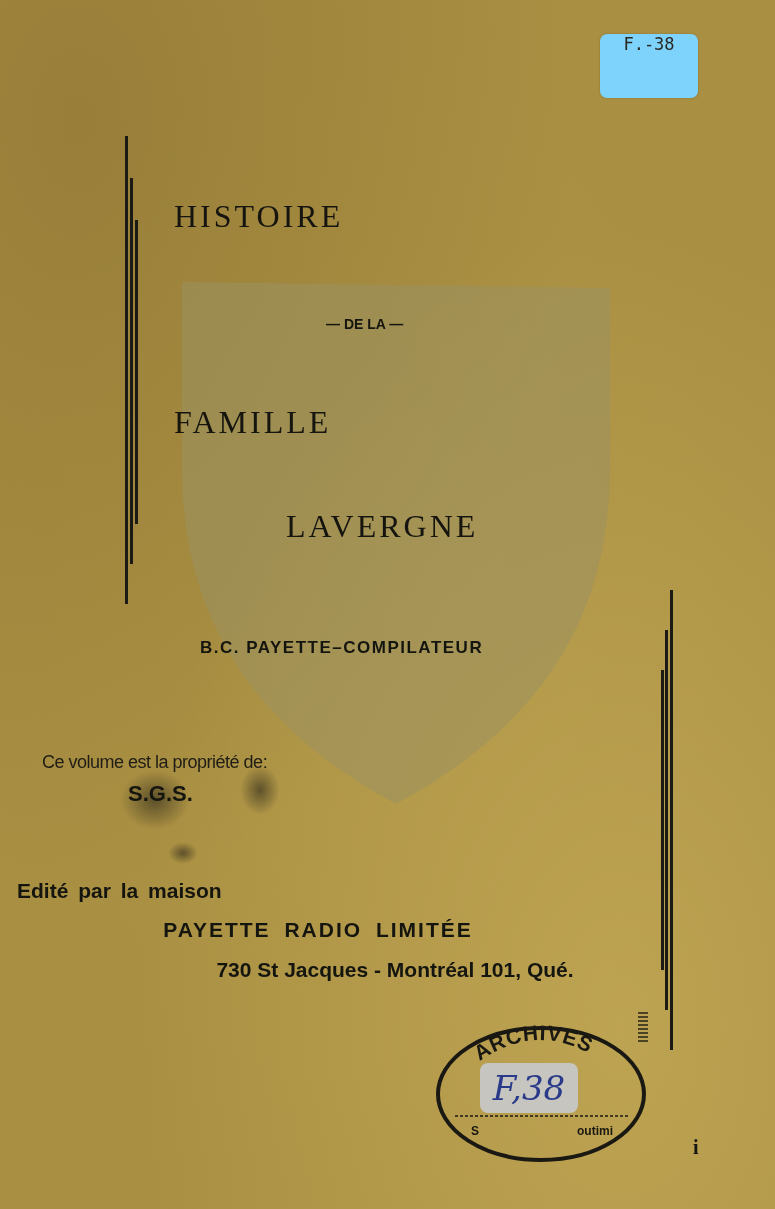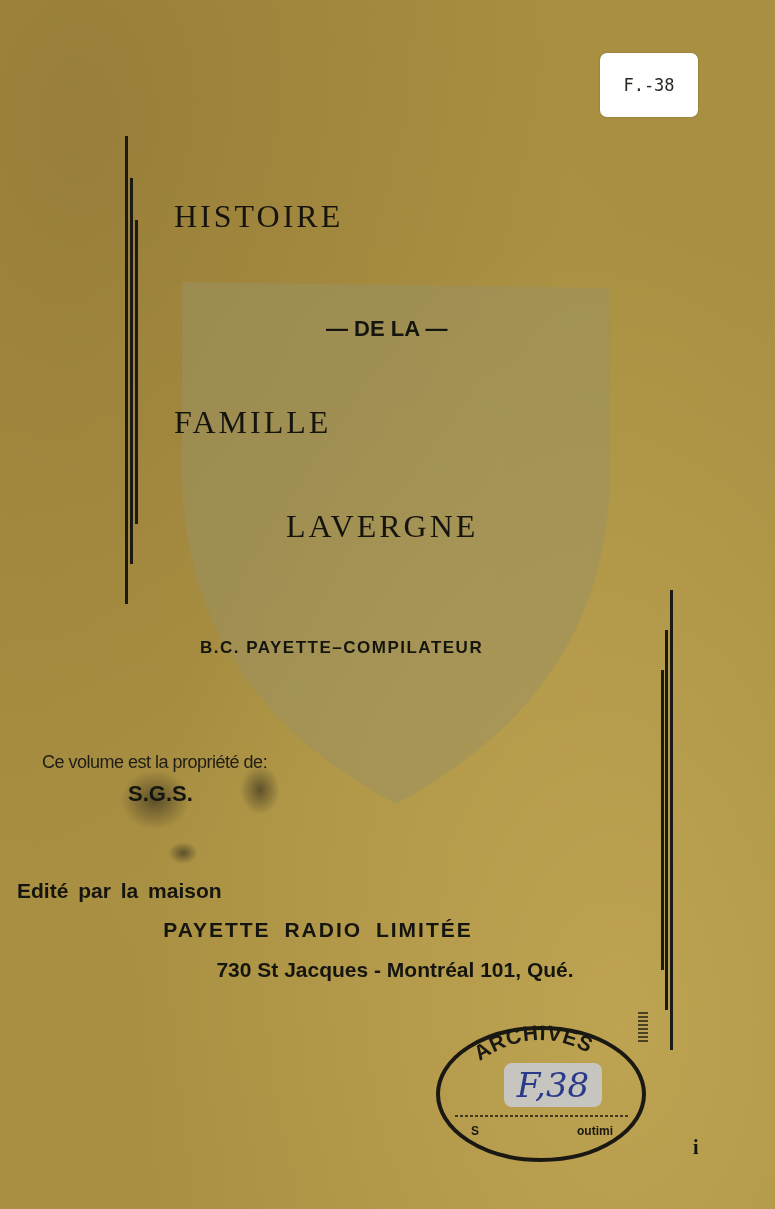--- a/index.html
+++ b/index.html
@@ -17,46 +17,46 @@
 
     
     .shield { left: 178px; top: 278px; width: 436px; height: 528px; }
 
     
     .vline { position: absolute; width: 3px; background: #1c1a14; }
 
     
     .label {
       left: 600px; top: 34px; width: 98px; height: 64px;
-      background: #ffffff; border-radius: 7px;
+      background: #7dd3fc; border-radius: 7px;
       box-shadow: 0 0 2px rgba(80,60,20,0.4);
-      display: flex; align-items: center; justify-content: center;
-      font-family: "DejaVu Sans Mono", monospace; font-size: 17px; color: #2a2620; margin-top: 19px;
+      display: flex; justify-content: center;
+      font-family: "DejaVu Sans Mono", monospace; font-size: 17px; color: #2a2620;
     }
 
     .serif-title {
       font-family: "Liberation Serif", serif; font-weight: normal;
       font-size: 32px; letter-spacing: 3px; color: #15140f;
       white-space: nowrap; transform: scaleX(1.0); text-align: right;
     }
     .bold-sans { font-family: "Liberation Sans", sans-serif; font-weight: bold; white-space: nowrap; }
 
     .owner-text { font-size: 18px; color: #1f1d16; letter-spacing: -0.5px; }
     .owner-smudge {
       position: absolute; border-radius: 50%;
       background: radial-gradient(ellipse, rgba(30,28,22,0.55) 0%, rgba(30,28,22,0) 70%);
     }
 
     
     .stamp { left: 433px; top: 1018px; width: 220px; height: 148px; }
     .stamp-label {
-      position: absolute; left: 480px; top: 1063px; width: 98px; height: 44px;
+      position: absolute; left: 480px; top: 1063px; width: 98px; height: 50px;
       background: #c6c5bf; border-radius: 8px;
       display: flex; align-items: center; justify-content: center;
-      font-family: "DejaVu Serif", serif; font-style: italic; font-size: 34px; color: #2a3a8a; margin-left: 24px;
+      font-family: "DejaVu Serif", serif; font-style: italic; font-size: 34px; color: #2a3a8a;
     }
     .page-num { left: 693px; top: 1136px; font-family: "Liberation Serif", serif; font-weight: bold; font-size: 20px; }
   </style>
 </head>
 <body>
 
 <svg class="abs shield" viewBox="0 0 436 528">
   <path d="M4 4 L432 10 L432 190 C432 360 340 460 218 526 C96 460 4 360 4 190 Z" fill="#9b9260" opacity="0.55"></path>
 </svg>
 
@@ -70,21 +70,21 @@
   <div class="vline" style="left:661px; top:670px; height:300px;"></div>
   <div class="vline" style="left:665px; top:630px; height:380px;"></div>
   <div class="vline" style="left:670px; top:590px; height:460px;"></div>
 </div>
 
 <div class="abs label">
   <span>F.-38</span>
 </div>
 
 <div class="abs serif-title" style="left:174px; top:198px;">HISTOIRE</div>
-<div class="abs bold-sans" style="left:326px; top:316px; font-size:22px;">— DE LA —</div>
+<div class="abs bold-sans" style="left:326px; top:316px; font-size:14px;">— DE LA —</div>
 <div class="abs serif-title" style="left:174px; top:404px;">FAMILLE</div>
 <div class="abs serif-title" style="left:286px; top:508px;">LAVERGNE</div>
 
 <div class="abs bold-sans" style="left:200px; top:638px; font-size:17px; letter-spacing:1.5px;">B.C. PAYETTE–COMPILATEUR</div>
 
 <div>
   <div class="owner-smudge" style="left:120px; top:770px; width:70px; height:60px;"></div>
   <div class="owner-smudge" style="left:240px; top:765px; width:40px; height:50px;"></div>
   <div class="owner-smudge" style="left:168px; top:842px; width:30px; height:22px;"></div>
   <div class="abs owner-text" style="left:42px; top:752px;">Ce volume est la propriété de:</div>

